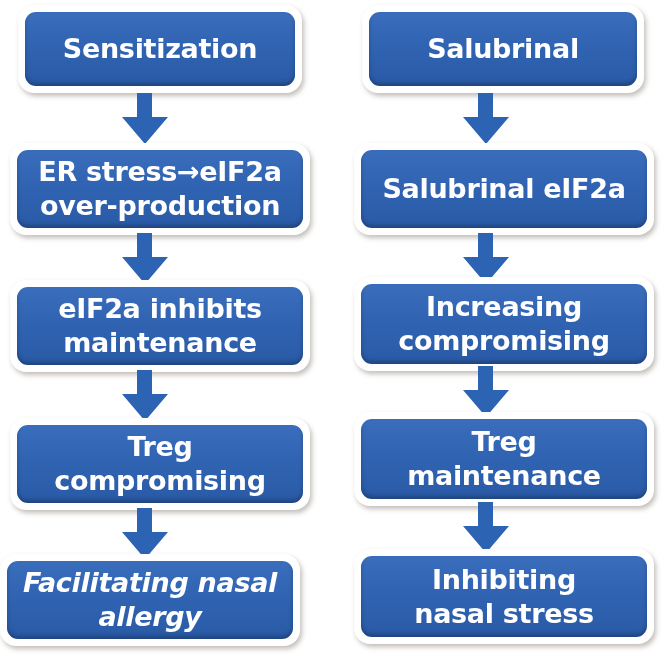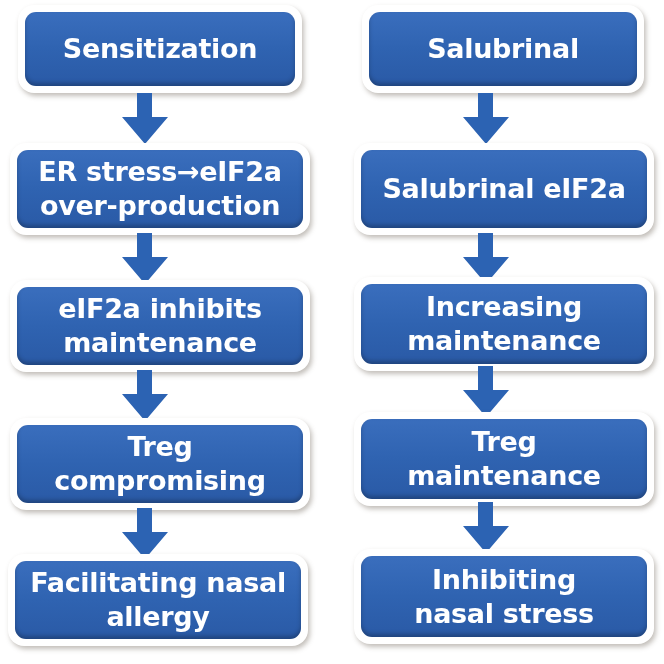--- a/index.html
+++ b/index.html
@@ -57,42 +57,42 @@
   </svg>
 
 <div class="box" style="left:10px;top:418px;width:300px;height:92px;">
   <div class="inner">Treg
 compromising</div>
 </div>
 <svg class="arrow" style="left:122px;top:508px;" width="48" height="52" viewBox="0 0 48 52">
     <path d="M15 0 H30 V24 H46 L23 51 L0 24 H15 Z" fill="#2c63b3"></path>
   </svg>
 
-<div class="box" style="left:8px;top:554px;width:300px;height:92px;">
+<div class="box" style="left:0;top:554px;width:300px;height:92px;font-style:italic;">
   <div class="inner">Facilitating  nasal
 allergy</div>
 </div>
 
 <div class="box" style="left:362px;top:5px;width:282px;height:88px;">
   <div class="inner">Salubrinal</div>
 </div>
 <svg class="arrow" style="left:463px;top:93px;" width="48" height="52" viewBox="0 0 48 52">
     <path d="M15 0 H30 V24 H46 L23 51 L0 24 H15 Z" fill="#2c63b3"></path>
   </svg>
 
 <div class="box" style="left:354px;top:143px;width:300px;height:92px;">
   <div class="inner">Salubrinal eIF2a</div>
 </div>
 <svg class="arrow" style="left:463px;top:233px;" width="48" height="52" viewBox="0 0 48 52">
     <path d="M15 0 H30 V24 H46 L23 51 L0 24 H15 Z" fill="#2c63b3"></path>
   </svg>
 
 <div class="box" style="left:354px;top:277px;width:300px;height:94px;">
   <div class="inner">Increasing
-maintenance</div>
+compromising</div>
 </div>
 <svg class="arrow" style="left:463px;top:366px;" width="48" height="52" viewBox="0 0 48 52">
     <path d="M15 0 H30 V24 H46 L23 51 L0 24 H15 Z" fill="#2c63b3"></path>
   </svg>
 
 <div class="box" style="left:354px;top:412px;width:300px;height:94px;">
   <div class="inner">Treg
 maintenance</div>
 </div>
 <svg class="arrow" style="left:463px;top:502px;" width="48" height="52" viewBox="0 0 48 52">

